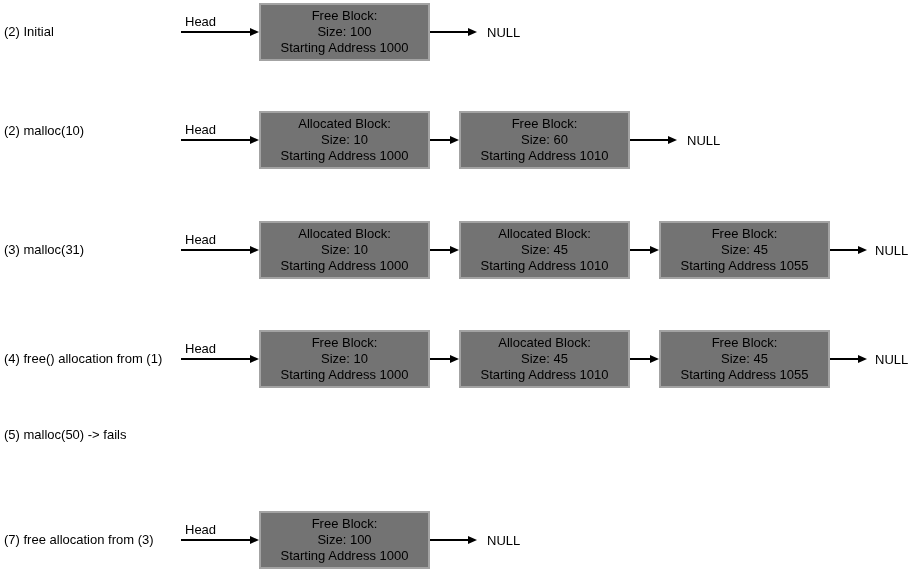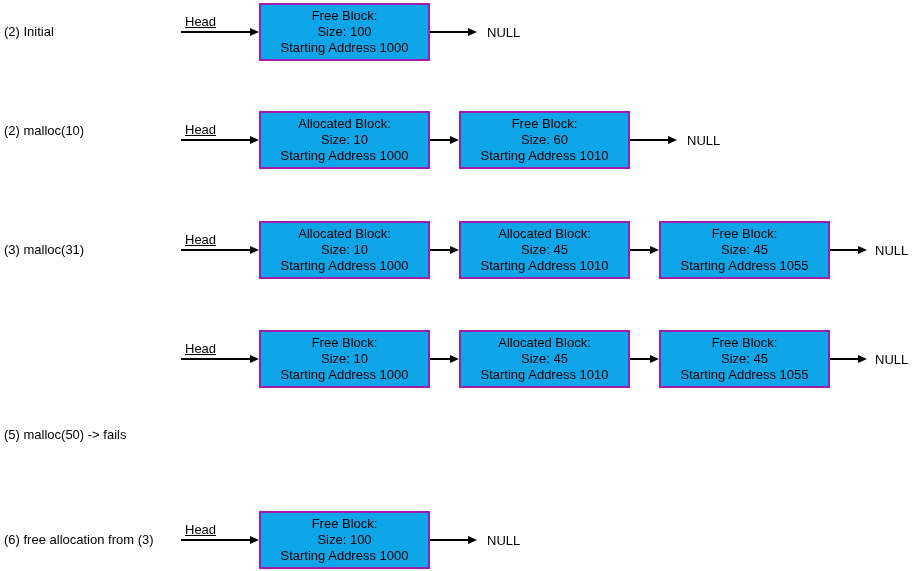--- a/index.html
+++ b/index.html
@@ -3,27 +3,27 @@
 <meta charset="utf-8">
 <style>
   * { margin:0; padding:0; box-sizing:border-box; }
   html,body { background:#ffffff; }
   body { font-family:"Liberation Sans", sans-serif; }
   .canvas {
     position:relative; width:921px; height:571px;
     background:#ffffff; color:#000000; font-size:13px; overflow:hidden;
   }
   .row-label { position:absolute; left:4px; transform:translateY(-50%); white-space:nowrap; }
-  .head-label { position:absolute; white-space:nowrap;text-decoration:underline; }
+  .head-label { position:absolute; white-space:nowrap; }
   .hline { position:absolute; height:1.5px; background:#000000; }
   .ah { position:absolute; width:0; height:0;
         border-top:4px solid transparent; border-bottom:4px solid transparent;
         border-left:9px solid #000000; }
-  .node { position:absolute; width:171px; height:58px; border:2px solid #a21caf;
-          background:#0ea5e9; display:flex; flex-direction:column;
+  .node { position:absolute; width:171px; height:58px; border:2px solid #a3a3a3;
+          background:#737373; display:flex; flex-direction:column;
           justify-content:center; align-items:center; text-align:center; line-height:16px; }
   .null-label { position:absolute; transform:translateY(-50%); white-space:nowrap; }
 </style>
 </head>
 <body>
 
 <div class="canvas">
 
   <span class="row-label" style="top:31px">(2) Initial</span>
   <span class="head-label" style="left:185px;top:14px">Head</span>
@@ -78,20 +78,21 @@
   <div class="ah" style="left:650px;top:246px"></div>
   <div class="node" style="left:659px;top:221px">
     <span>Free Block:</span>
     <span>Size: 45</span>
     <span>Starting Address 1055</span>
   </div>
   <div class="hline" style="left:830px;top:249px;width:28px"></div>
   <div class="ah" style="left:858px;top:246px"></div>
   <span class="null-label" style="left:875px;top:250px">NULL</span>
 
+  <span class="row-label" style="top:358px">(4) free() allocation from (1)</span>
   <span class="head-label" style="left:185px;top:341px">Head</span>
   <div class="hline" style="left:181px;top:358px;width:69px"></div>
   <div class="ah" style="left:250px;top:355px"></div>
   <div class="node" style="left:259px;top:330px">
     <span>Free Block:</span>
     <span>Size: 10</span>
     <span>Starting Address 1000</span>
   </div>
   <div class="hline" style="left:430px;top:358px;width:20px"></div>
   <div class="ah" style="left:450px;top:355px"></div>
@@ -106,21 +107,21 @@
     <span>Free Block:</span>
     <span>Size: 45</span>
     <span>Starting Address 1055</span>
   </div>
   <div class="hline" style="left:830px;top:358px;width:28px"></div>
   <div class="ah" style="left:858px;top:355px"></div>
   <span class="null-label" style="left:875px;top:359px">NULL</span>
 
   <span class="row-label" style="top:434px">(5) malloc(50) -&gt; fails</span>
 
-  <span class="row-label" style="top:539px">(6) free allocation from (3)</span>
+  <span class="row-label" style="top:539px">(7) free allocation from (3)</span>
   <span class="head-label" style="left:185px;top:522px">Head</span>
   <div class="hline" style="left:181px;top:539px;width:69px"></div>
   <div class="ah" style="left:250px;top:536px"></div>
   <div class="node" style="left:259px;top:511px">
     <span>Free Block:</span>
     <span>Size: 100</span>
     <span>Starting Address 1000</span>
   </div>
   <div class="hline" style="left:430px;top:539px;width:38px"></div>
   <div class="ah" style="left:468px;top:536px"></div>

